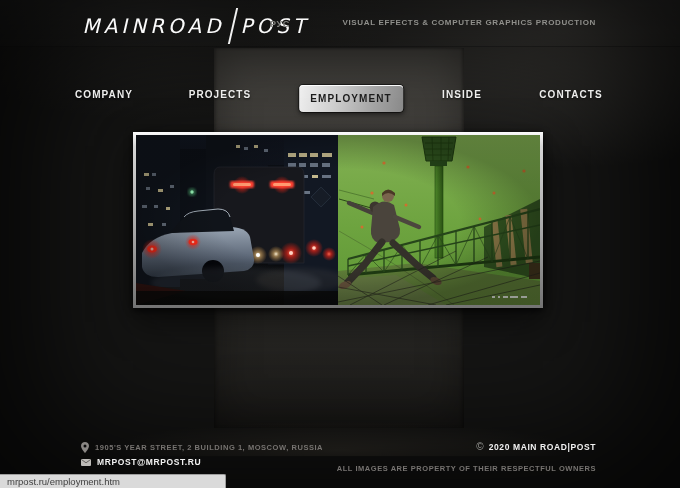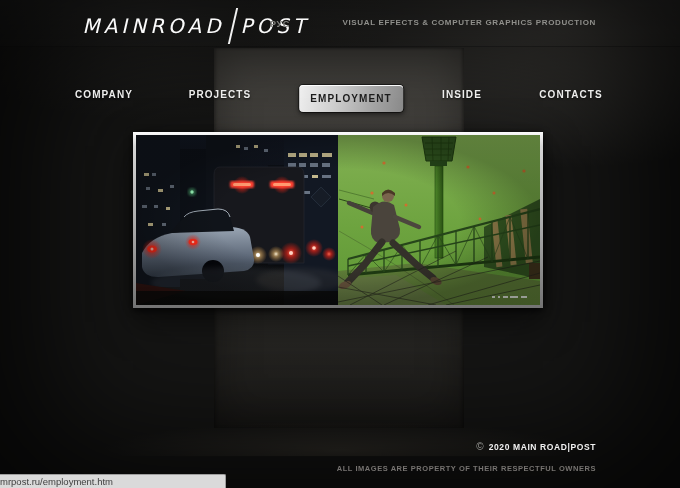--- a/index.html
+++ b/index.html
@@ -52,21 +52,21 @@
   .email{color:#f1f1f1;font-size:8.5px;font-weight:bold;letter-spacing:.6px;cursor:pointer;text-decoration:none;}
   .f-right{position:absolute;right:84px;top:442px;text-align:right;}
   .f-row-r{display:flex;align-items:center;justify-content:flex-end;gap:5px;}
   .copy-sym{color:#9c9c99;font-size:10px;line-height:10px;}
   .copy-txt{color:#f1f1f1;font-size:8.5px;font-weight:bold;letter-spacing:.6px;}
   .disclaimer{color:#767370;font-size:7.5px;font-weight:bold;letter-spacing:.55px;margin-top:12px;}
   .ficon{flex:0 0 auto;}
   
   .statusbar{position:absolute;left:0;bottom:0;width:226px;height:14px;background:#dadada;
         border-top:1px solid #9e9e9e;border-right:1px solid #9e9e9e;border-top-right-radius:2px;
-        box-sizing:border-box;font-size:9.5px;color:#3f3f3f;line-height:13px;}
+        box-sizing:border-box;font-size:9.5px;color:#3f3f3f;line-height:13px;padding-left:7px;}
 </style>
 </head>
 <body>
 
 <div class="stage">
 
   <div class="bg-light-left"></div>
   <div class="bg-light-right"></div>
   <div class="header-band"></div>
   <div class="pillar"></div>
@@ -283,20 +283,35 @@
             <rect x="362" y="161" width="2" height="2"></rect>
           <rect x="367" y="161" width="5" height="2"></rect>
             <rect x="374" y="161" width="8" height="2"></rect>
           <rect x="385" y="161" width="6" height="2"></rect>
         </g>
         <rect x="0" y="0" width="404" height="170" fill="url(#innervig)"></rect>
       </svg>
     </div>
   </div>
 
+  <div class="f-left">
+    <div class="f-row">
+      <svg class="ficon" width="8" height="11" viewBox="0 0 8 11">
+        <path d="M4,0 C6.2,0 8,1.7 8,3.9 C8,6.6 4,11 4,11 C4,11 0,6.6 0,3.9 C0,1.7 1.8,0 4,0 Z M4,2.4 A1.5,1.5 0 1 0 4,5.4 A1.5,1.5 0 1 0 4,2.4 Z" fill="#8a8784"></path>
+      </svg>
+      <span class="addr">1905'S YEAR STREET, 2 BUILDING 1, MOSCOW, RUSSIA</span>
+    </div>
+    <div class="f-row">
+      <svg class="ficon" width="10" height="7" viewBox="0 0 10 7">
+        <rect x="0" y="0" width="10" height="7" rx="1" fill="#bdbbb8"></rect>
+        <path d="M0.4,0.5 L5,3.8 L9.6,0.5" fill="none" stroke="#5a5855" stroke-width=".9"></path>
+      </svg>
+      <a class="email">MRPOST@MRPOST.RU</a>
+    </div>
+  </div>
 
   <div class="f-right">
     <div class="f-row-r">
       <span class="copy-sym">©</span>
       <span class="copy-txt">2020 MAIN ROAD|POST</span>
     </div>
     <div class="disclaimer">ALL IMAGES ARE PROPERTY OF THEIR RESPECTFUL OWNERS</div>
   </div>
 
   <div class="statusbar">

